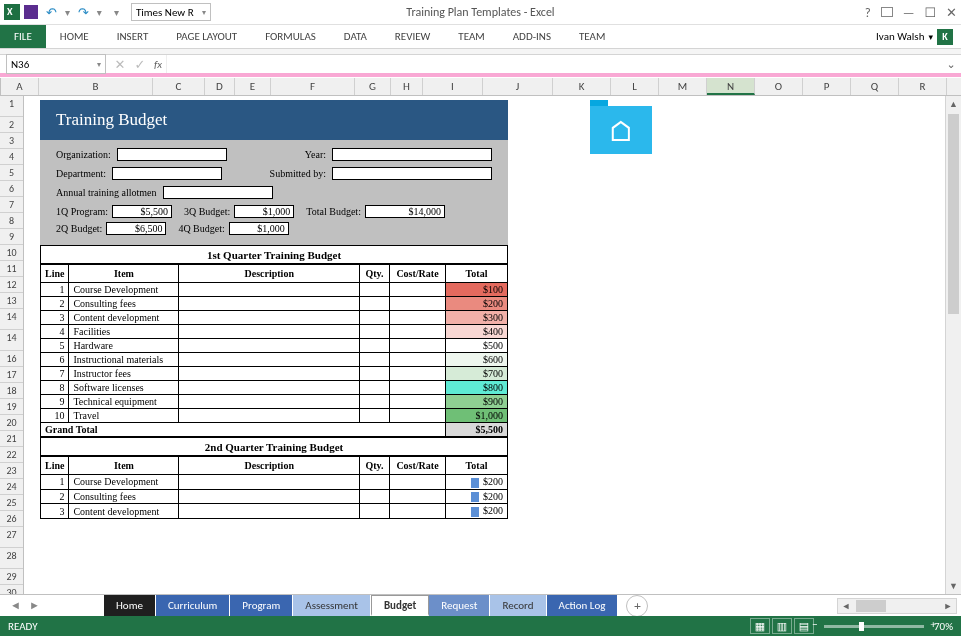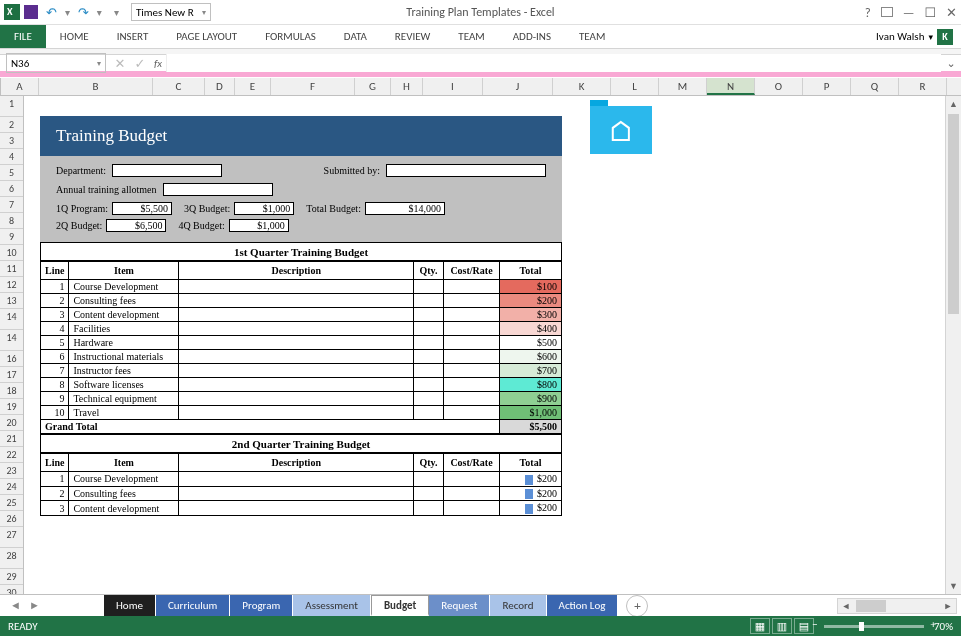--- a/index.html
+++ b/index.html
@@ -21,21 +21,21 @@
 .ribbon-tabs { height: 24px; background: #fff; display: flex; align-items: stretch; border-bottom: 1px solid #d4d4d4; }
 .ribbon-tabs .tab { padding: 4px 14px; display: flex; align-items: center; color: #444; font-size: 11px; cursor: pointer; }
 .ribbon-tabs .tab.file { background: #217346; color: #fff; }
 .ribbon-tabs .account { margin-left: auto; display: flex; align-items: center; padding-right: 8px; gap: 4px; }
 .ribbon-tabs .account .k-badge { width: 16px; height: 16px; background: #217346; color: #fff; display: flex; align-items: center; justify-content: center; font-size: 10px; font-weight: bold; }
 
 
 .ribbon-body { height: 6px; background: #f5f5f5; border-bottom: 1px solid #d4d4d4; }
 
 
-.name-box-row { height: 22px; display: flex; align-items: center; border-bottom: 6px solid #f9a8d4; background: #fff; }
+.name-box-row { height: 22px; display: flex; align-items: center; border-bottom: 4px solid #f9a8d4; background: #fff; }
 .name-box { width: 100px; height: 20px; border: 1px solid #c0c0c0; margin: 0 4px 0 6px; display: flex; align-items: center; padding: 0 4px; font-size: 11px; justify-content: space-between; }
 .name-box .dd { color: #888; font-size: 8px; }
 .fb-btn { width: 20px; text-align: center; color: #bbb; font-size: 13px; }
 .fx-label { font-style: italic; color: #666; margin: 0 4px; }
 .formula-input { flex: 1; height: 18px; border: none; border-left: 1px solid #eee; padding: 0 4px; }
 .collapse-ribbon { width: 20px; text-align: center; color: #666; }
 
 
 .grid-area { position: absolute; top: 78px; left: 0; right: 0; bottom: 42px; display: flex; flex-direction: column; }
 .col-headers { height: 18px; display: flex; background: #f0f0f0; border-bottom: 1px solid #c0c0c0; }
@@ -44,21 +44,21 @@
 .col-h.active { background: #d5e3cf; border-bottom: 2px solid #217346; }
 
 
 .grid-body { flex: 1; display: flex; overflow: hidden; position: relative; }
 .row-headers { width: 24px; background: #f0f0f0; border-right: 1px solid #c0c0c0; }
 .row-h { height: 16px; border-bottom: 1px solid #d0d0d0; text-align: center; font-size: 10px; color: #444; line-height: 15px; }
 .row-h.tall { height: 21px; }
 .cells { flex: 1; position: relative; background: #fff; overflow: hidden; }
 
 
-.budget-box { position: absolute; left: 16px; top: 4px; width: 522px; margin-top: 16px; }
+.budget-box { position: absolute; left: 16px; top: 4px; width: 468px; }
 .budget-header { background: #2a5783; color: #fff; padding: 10px 16px; font-size: 17px; font-family: "Times New Roman", serif; }
 .budget-form { background: #c0c0c0; padding: 8px 16px 10px; font-family: "Times New Roman", serif; font-size: 10px; }
 .form-row { display: flex; align-items: center; margin-bottom: 6px; gap: 6px; }
 .form-row label { font-size: 10px; }
 .form-row .fld { background: #fff; border: 1px solid #000; height: 13px; display: inline-block; }
 .budgets-row { display: flex; gap: 12px; align-items: center; flex-wrap: wrap; }
 .budgets-row .group { display: flex; align-items: center; gap: 4px; }
 .budgets-row .val { background: #fff; border: 1px solid #000; height: 13px; width: 60px; text-align: right; padding: 0 3px; font-size: 10px; line-height: 12px; }
 .budgets-row .val.wide { width: 80px; }
 
@@ -228,20 +228,27 @@
         <div class="row-h tall">28</div>
         <div class="row-h">29</div>
         <div class="row-h">30</div>
       </div>
     <div class="cells">
 
       <div class="budget-box">
         <div class="budget-header">Training Budget</div>
         <div class="budget-form">
           <div class="form-row">
+            <label>Organization:</label>
+            <span class="fld" style="width:110px"></span>
+            <span style="flex:1"></span>
+            <label>Year:</label>
+            <span class="fld" style="width:160px"></span>
+          </div>
+          <div class="form-row">
             <label>Department:</label>
             <span class="fld" style="width:110px"></span>
             <span style="flex:1"></span>
             <label>Submitted by:</label>
             <span class="fld" style="width:160px"></span>
           </div>
           <div class="form-row">
             <label>Annual training allotmen</label>
             <span class="fld" style="width:110px"></span>
           </div>

